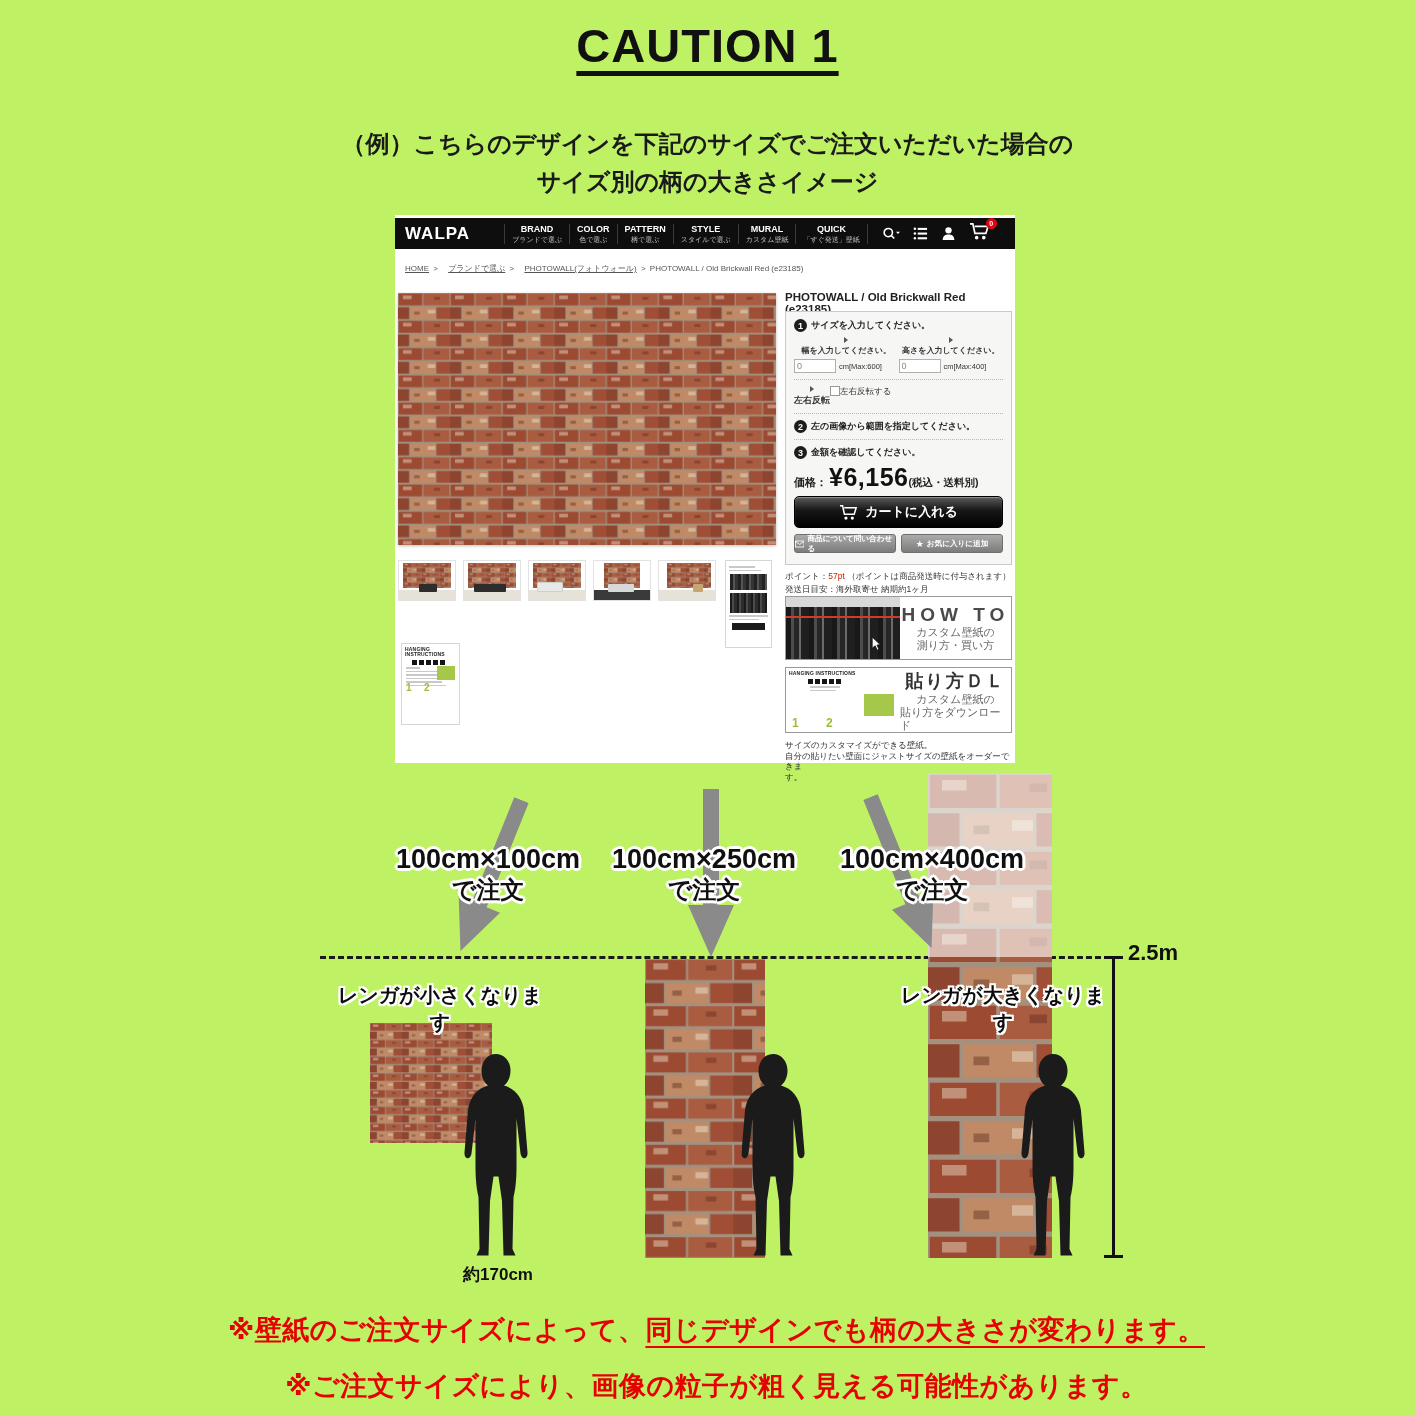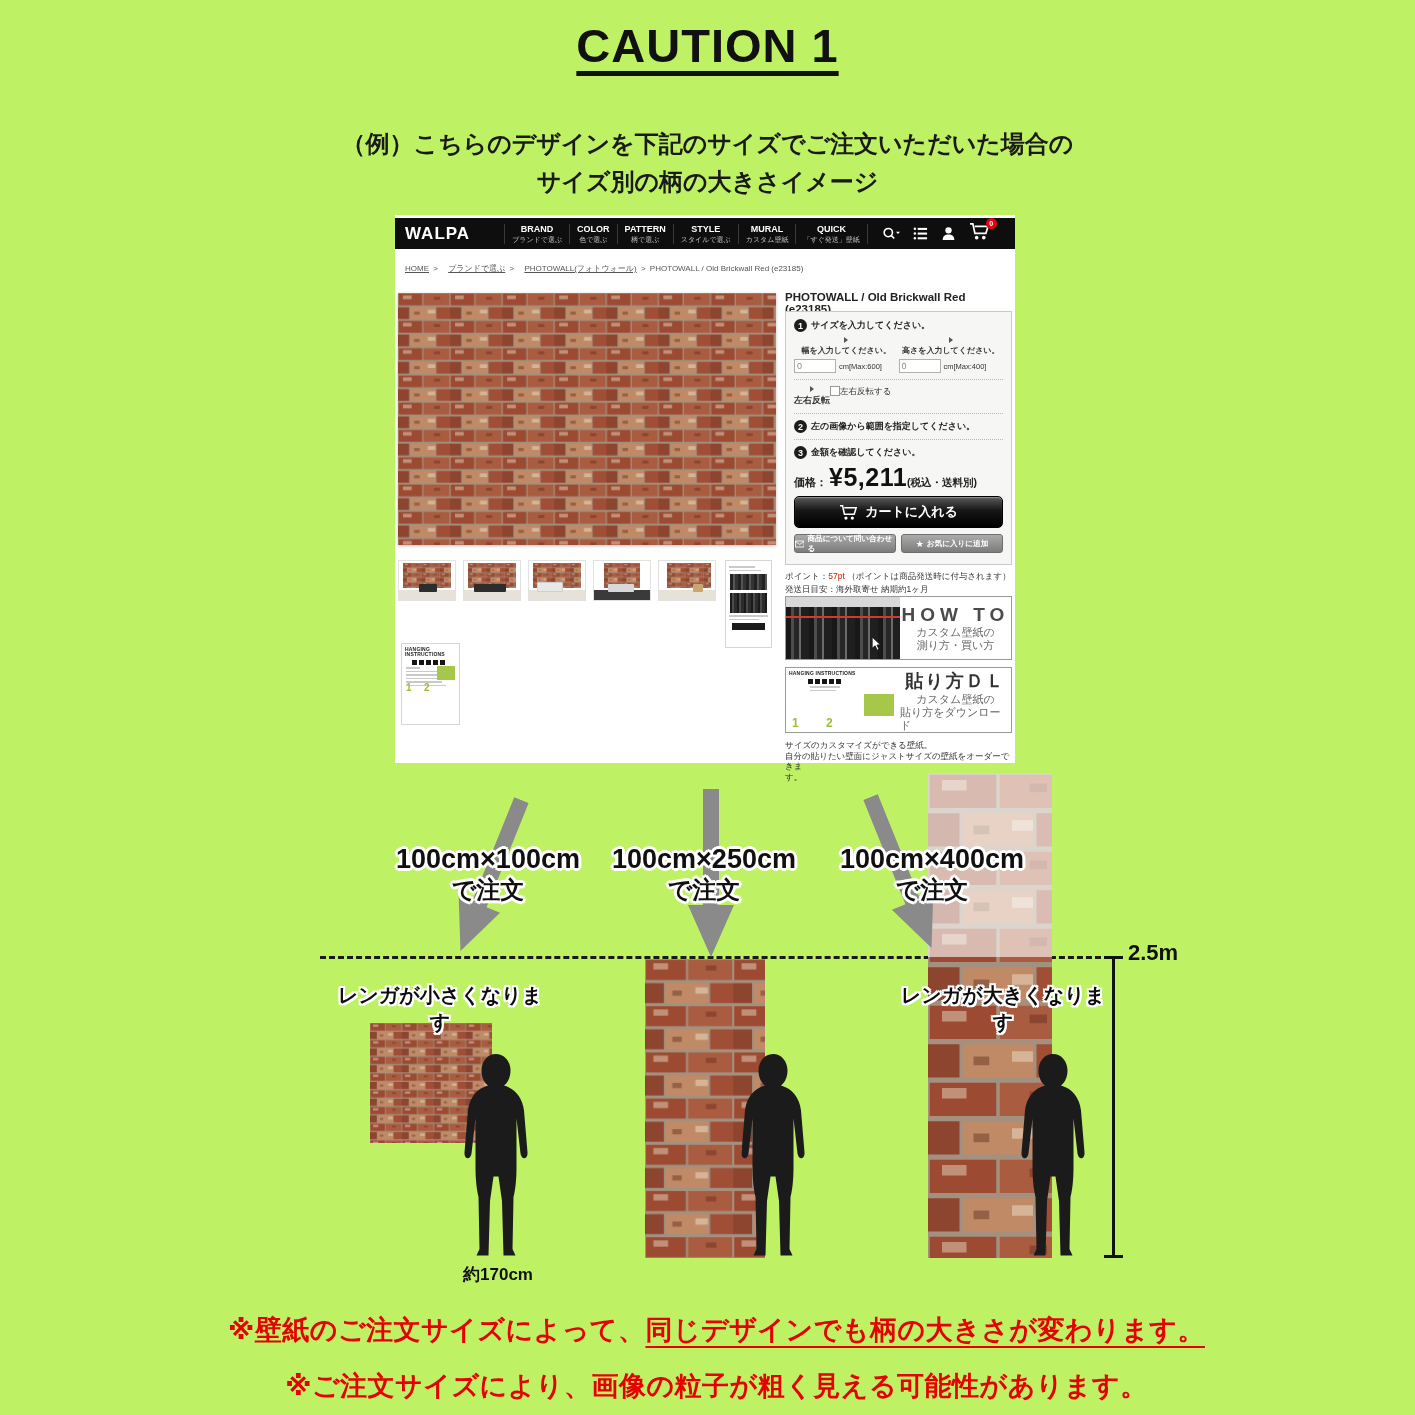--- a/index.html
+++ b/index.html
@@ -375,21 +375,21 @@
         <span class="cnum">2</span>
         <span>左の画像から範囲を指定してください。</span>
       </div>
       <div class="dotline"></div>
       <div class="steprow">
         <span class="cnum">3</span>
         <span>金額を確認してください。</span>
       </div>
       <div id="price-row">
         <span id="price-label">価格：</span>
-        <span id="price-val">¥5,211</span>
+        <span id="price-val">¥6,156</span>
         <span id="price-note">(税込・送料別)</span>
       </div>
       <div id="cart-btn">
         <svg width="19" height="17" viewBox="0 0 22 20">
           <path d="M1 2 h3 l2.2 10 h11.5 l2.3-7.5 H6" fill="none" stroke="#fff" stroke-width="1.8"></path>
           <circle cx="8" cy="16.5" r="1.9" fill="#fff"></circle>
             <circle cx="15.5" cy="16.5" r="1.9" fill="#fff"></circle>
         </svg>
         <span>カートに入れる</span>
       </div>

